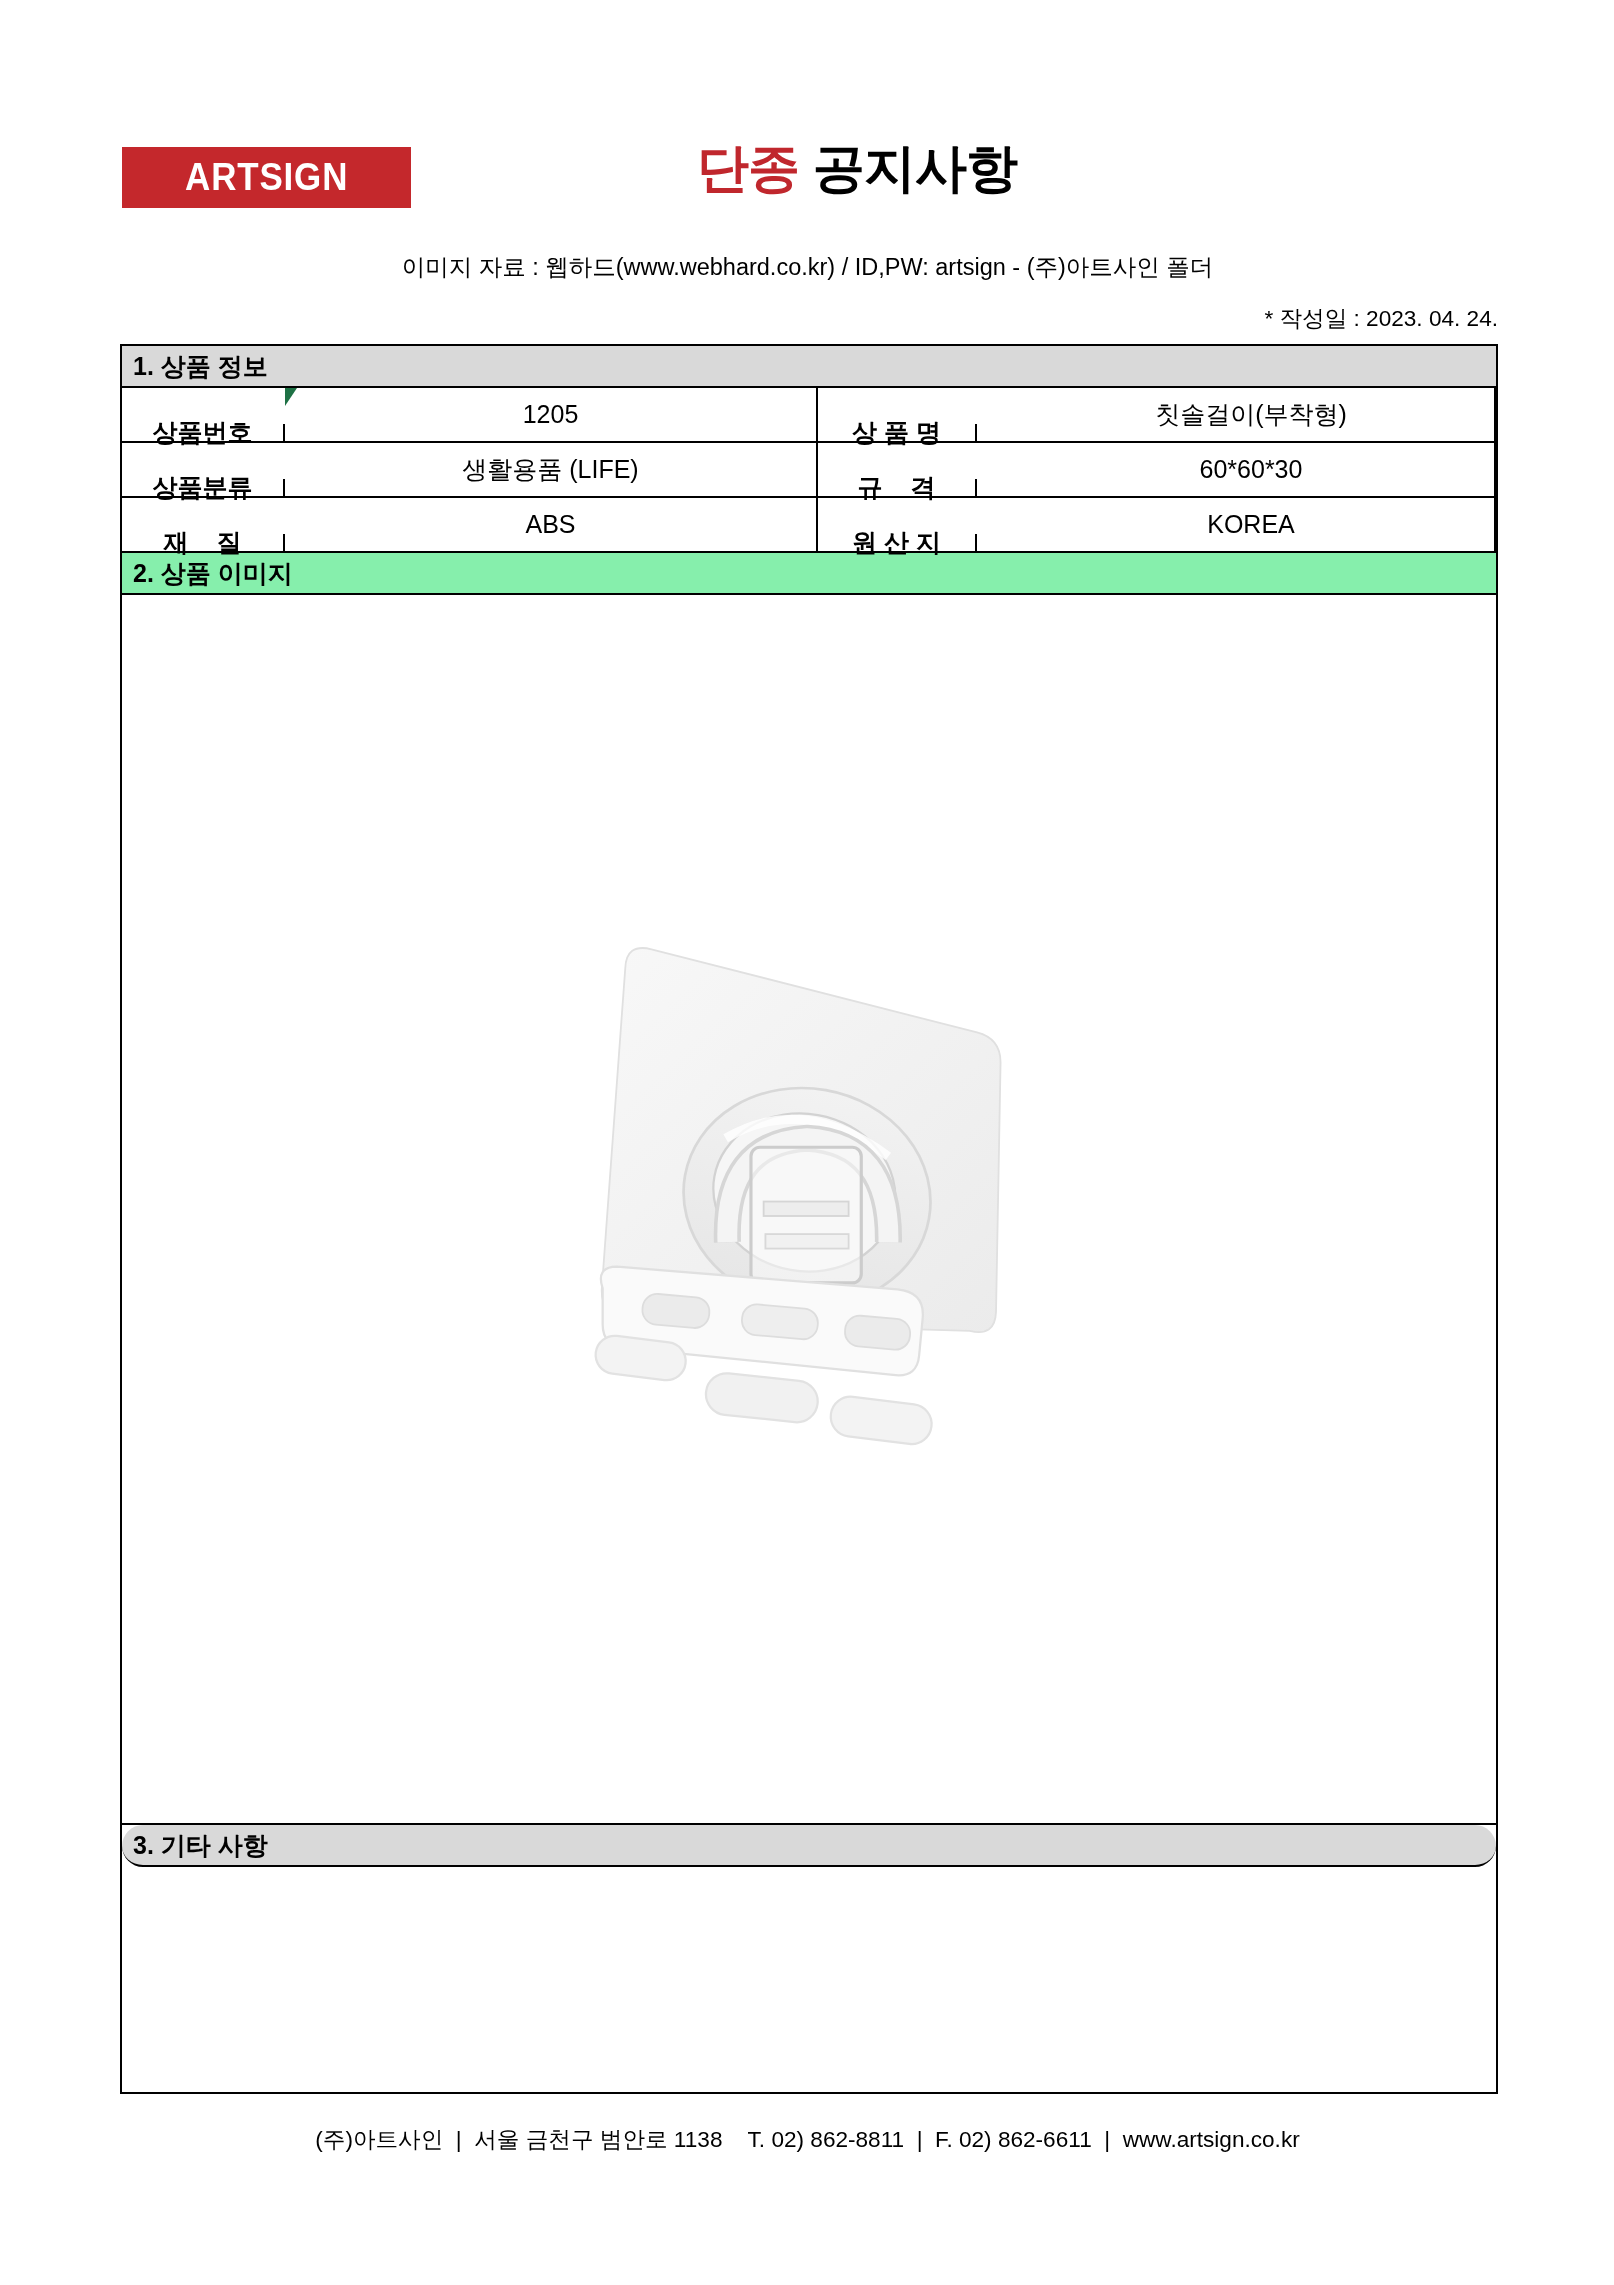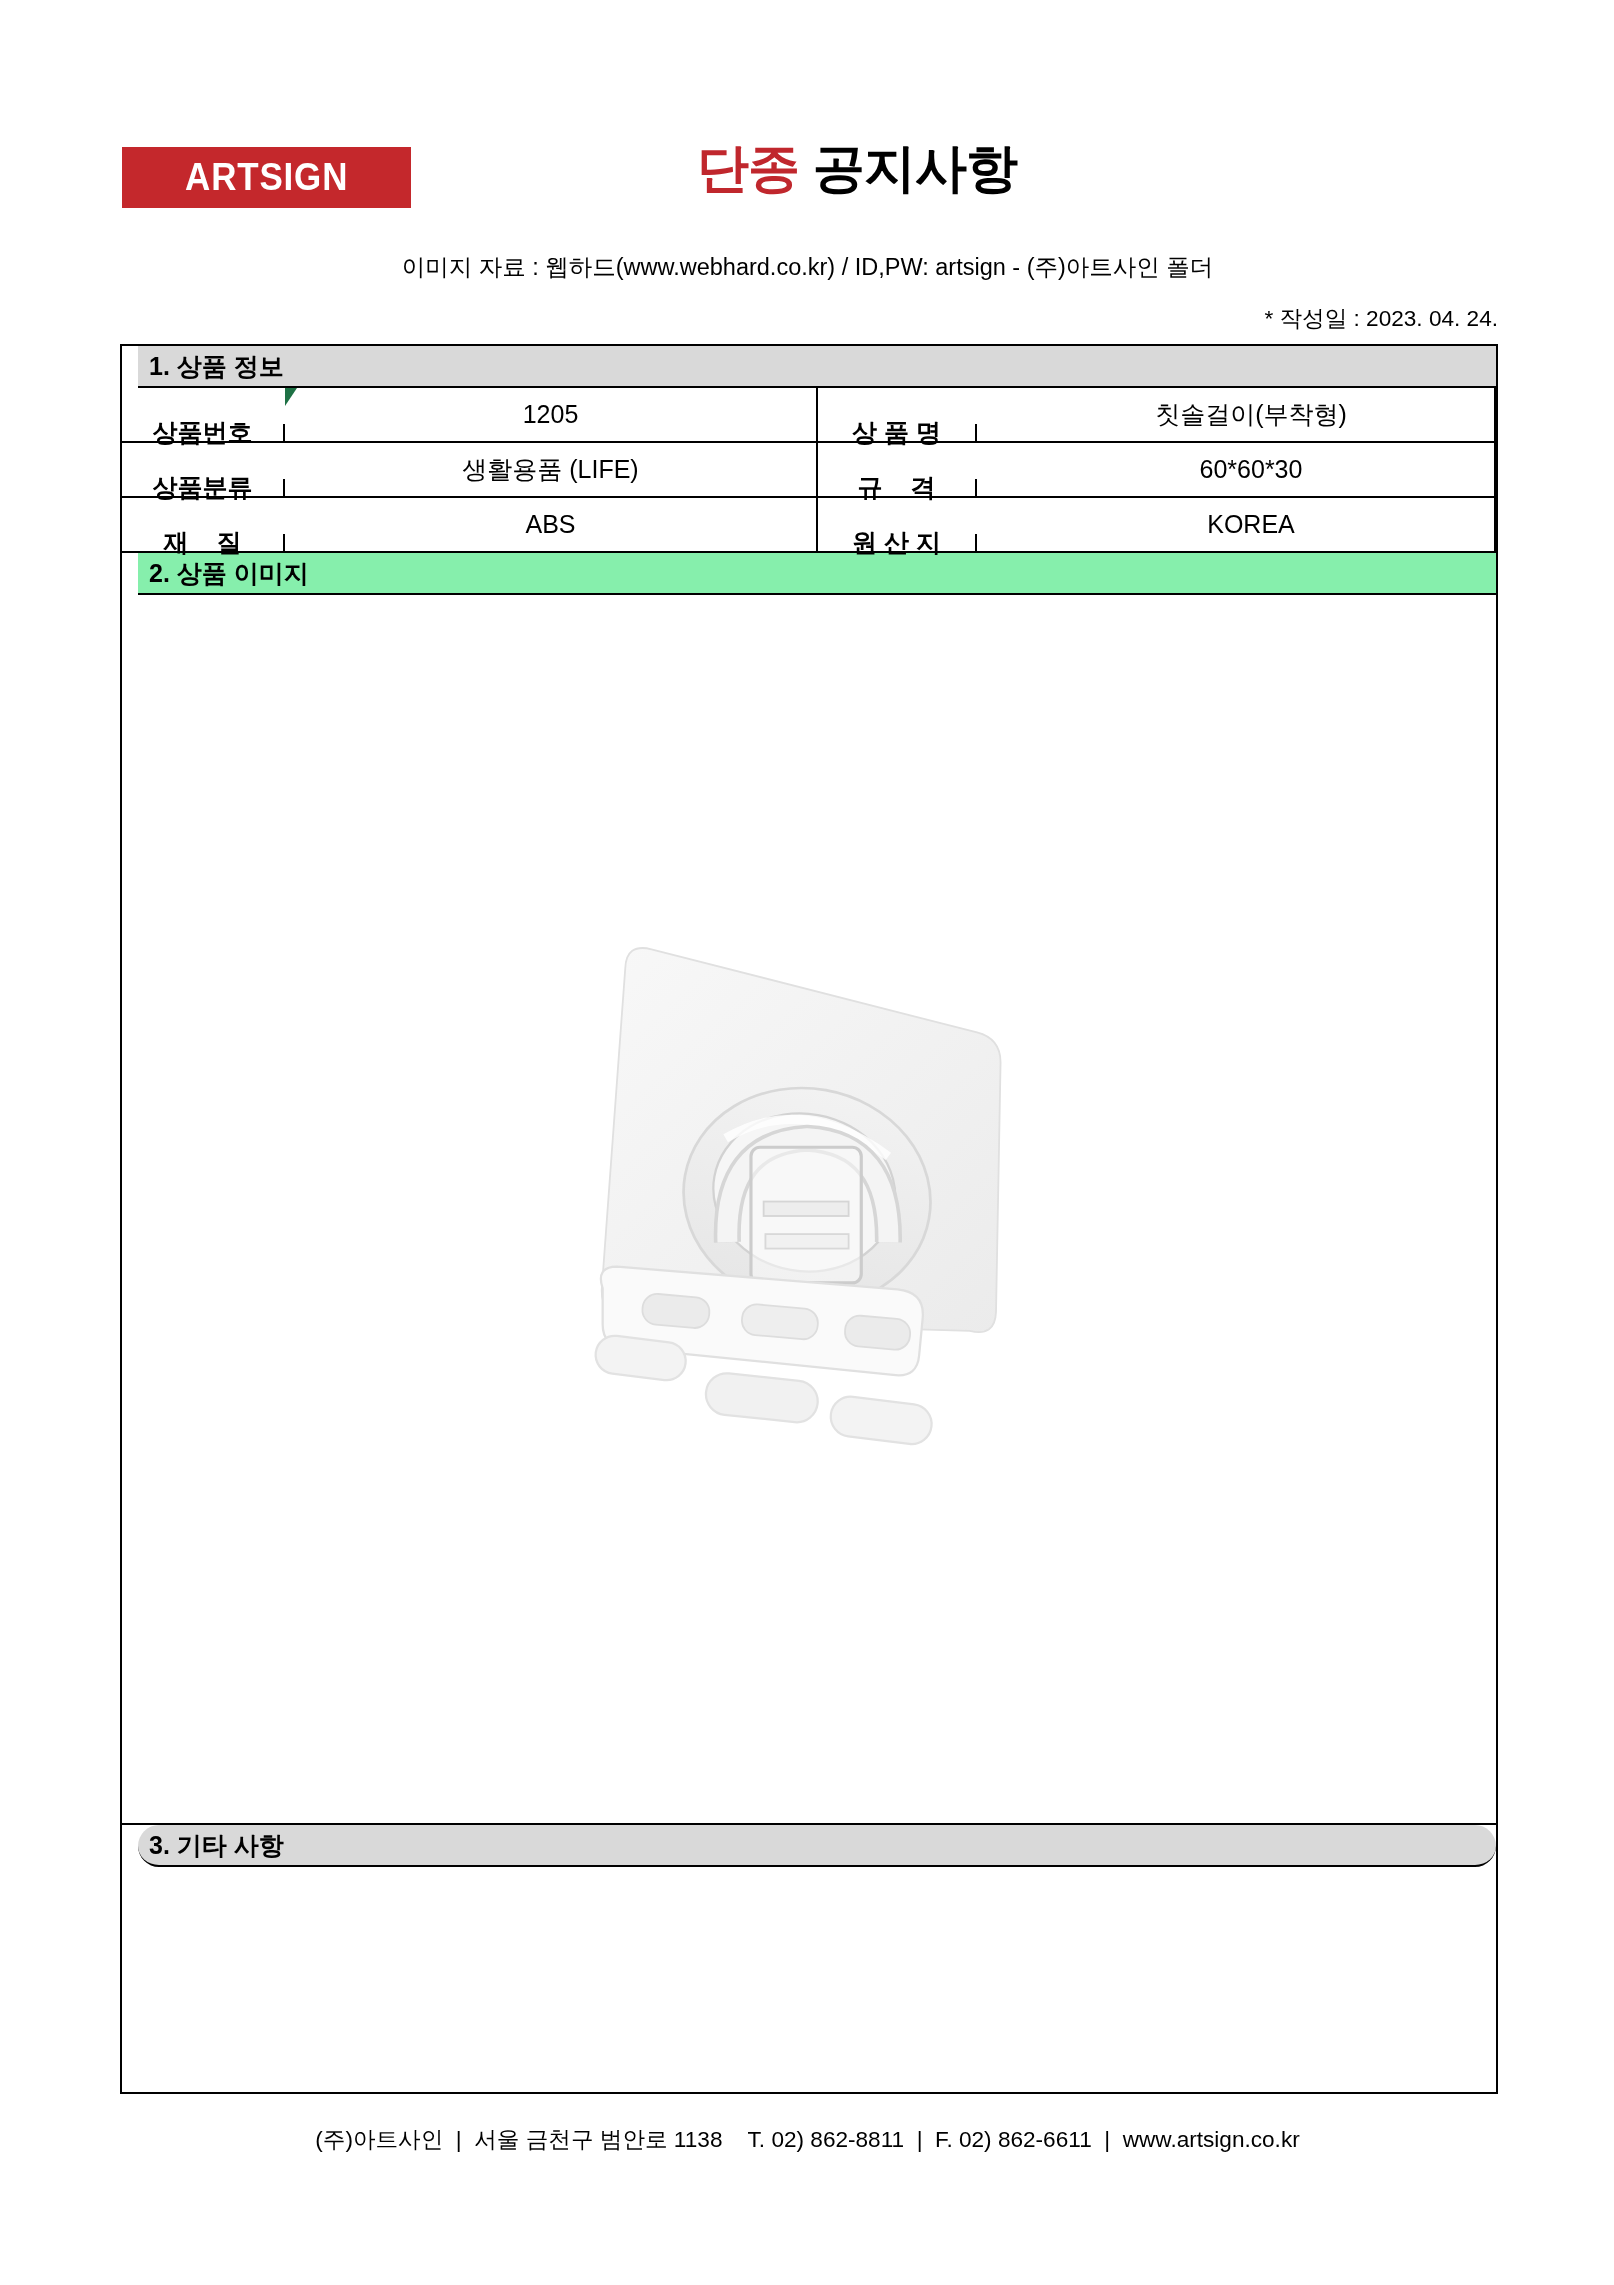--- a/index.html
+++ b/index.html
@@ -14,21 +14,21 @@
   .title{position:absolute;left:697px;top:134px;font-size:52px;font-weight:bold;
          letter-spacing:-0.9px;white-space:nowrap;}
   .subtitle{position:absolute;left:0;top:251px;width:100%;text-align:center;
             font-size:23.5px;white-space:pre;}
   .dateline{position:absolute;top:303px;right:117px;font-size:22.6px;text-align:right;}
 
   
   .sheet{position:absolute;left:120px;top:344px;width:1378px;height:1750px;
          border:2.7px solid #000;box-sizing:border-box;background:#fff;}
   .sec-header{height:40px;border-bottom:2.7px solid #000;display:flex;align-items:center;
-              padding-left:11px;font-weight:bold;font-size:25px;box-sizing:content-box;margin-left:16px;}
+              padding-left:11px;font-weight:bold;font-size:25px;box-sizing:content-box;}
   .info-row{display:flex;height:53px;border-bottom:2.7px solid #000;}
   .cell{display:flex;align-items:center;justify-content:center;font-size:25px;
         box-sizing:border-box;white-space:pre;position:relative;}
   .cell.label{font-weight:bold;border-right:2.7px solid #000;margin-top:36px;}
   .cell.value{border-right:2.7px solid #000;}
   .w-l1{width:163px;}
   .w-v1{width:533px;}
   .w-l2{width:159px;}
   .w-v2{flex:1;border-right:none;padding-left:31px;}
   .image-area{height:1228px;border-bottom:2.7px solid #000;position:relative;background:#fff;}

